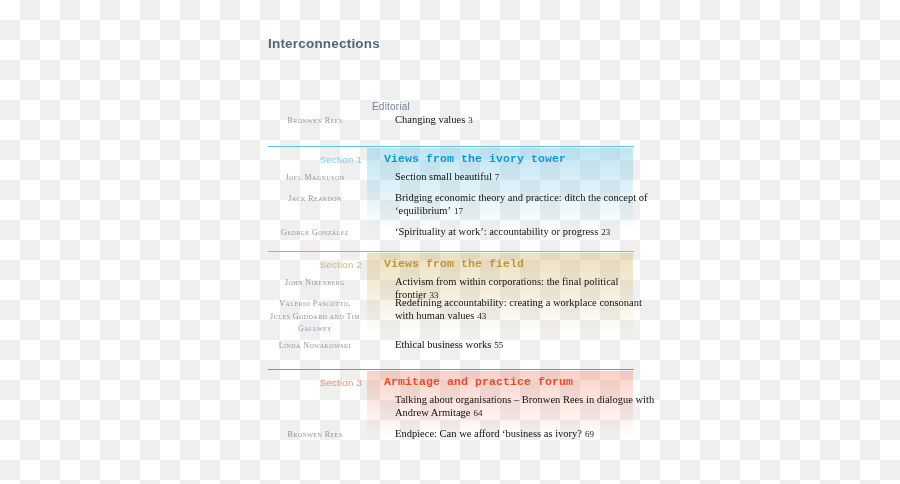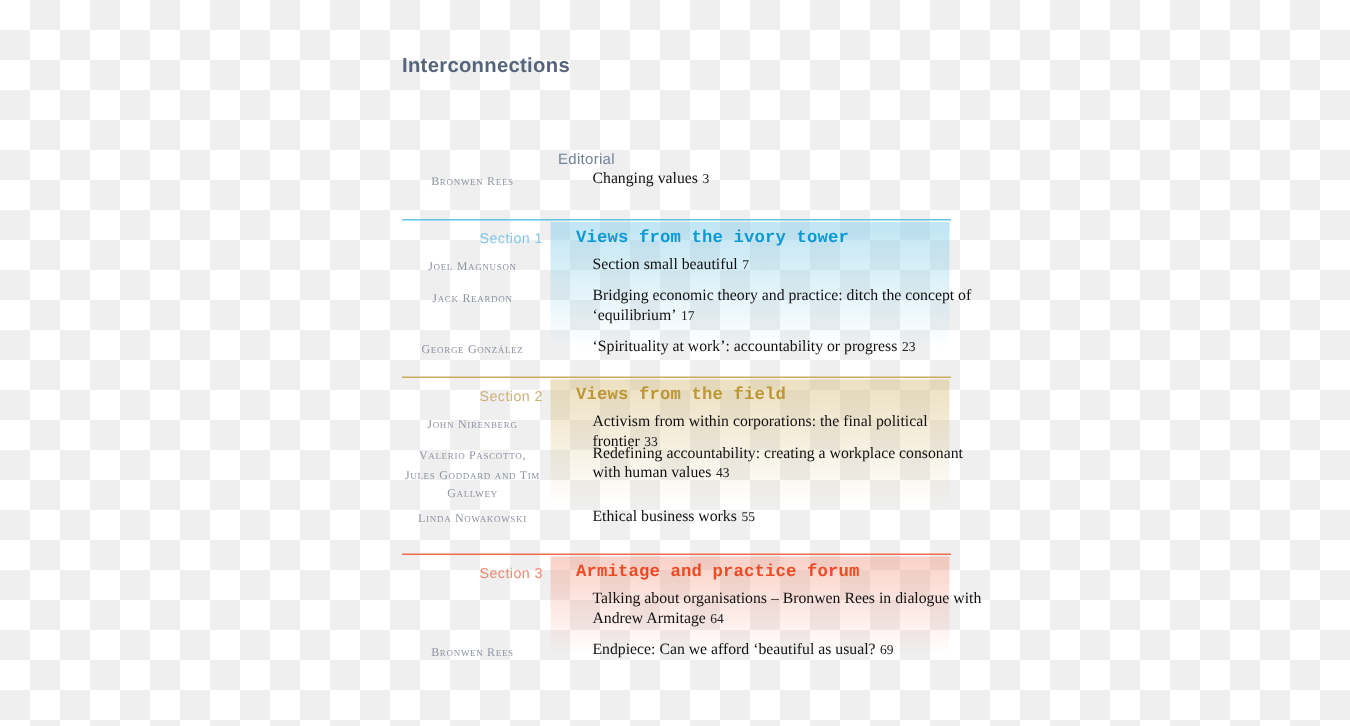--- a/index.html
+++ b/index.html
@@ -253,18 +253,18 @@
     <div class="entry" style="top:26px;">
       <div class="author"></div>
       <div class="title">
         <span>Talking about organisations – Bronwen Rees in dialogue with Andrew Armitage</span><span class="pg">64</span>
       </div>
     </div>
 
     <div class="entry" style="top:60px;">
       <div class="author">Bronwen Rees</div>
       <div class="title">
-        <span>Endpiece: Can we afford ‘beautiful as usual?</span><span class="pg">69</span>
+        <span>Endpiece: Can we afford ‘business as ivory?</span><span class="pg">69</span>
       </div>
     </div>
   </div>
 
 </div>
 
 </body></html>

